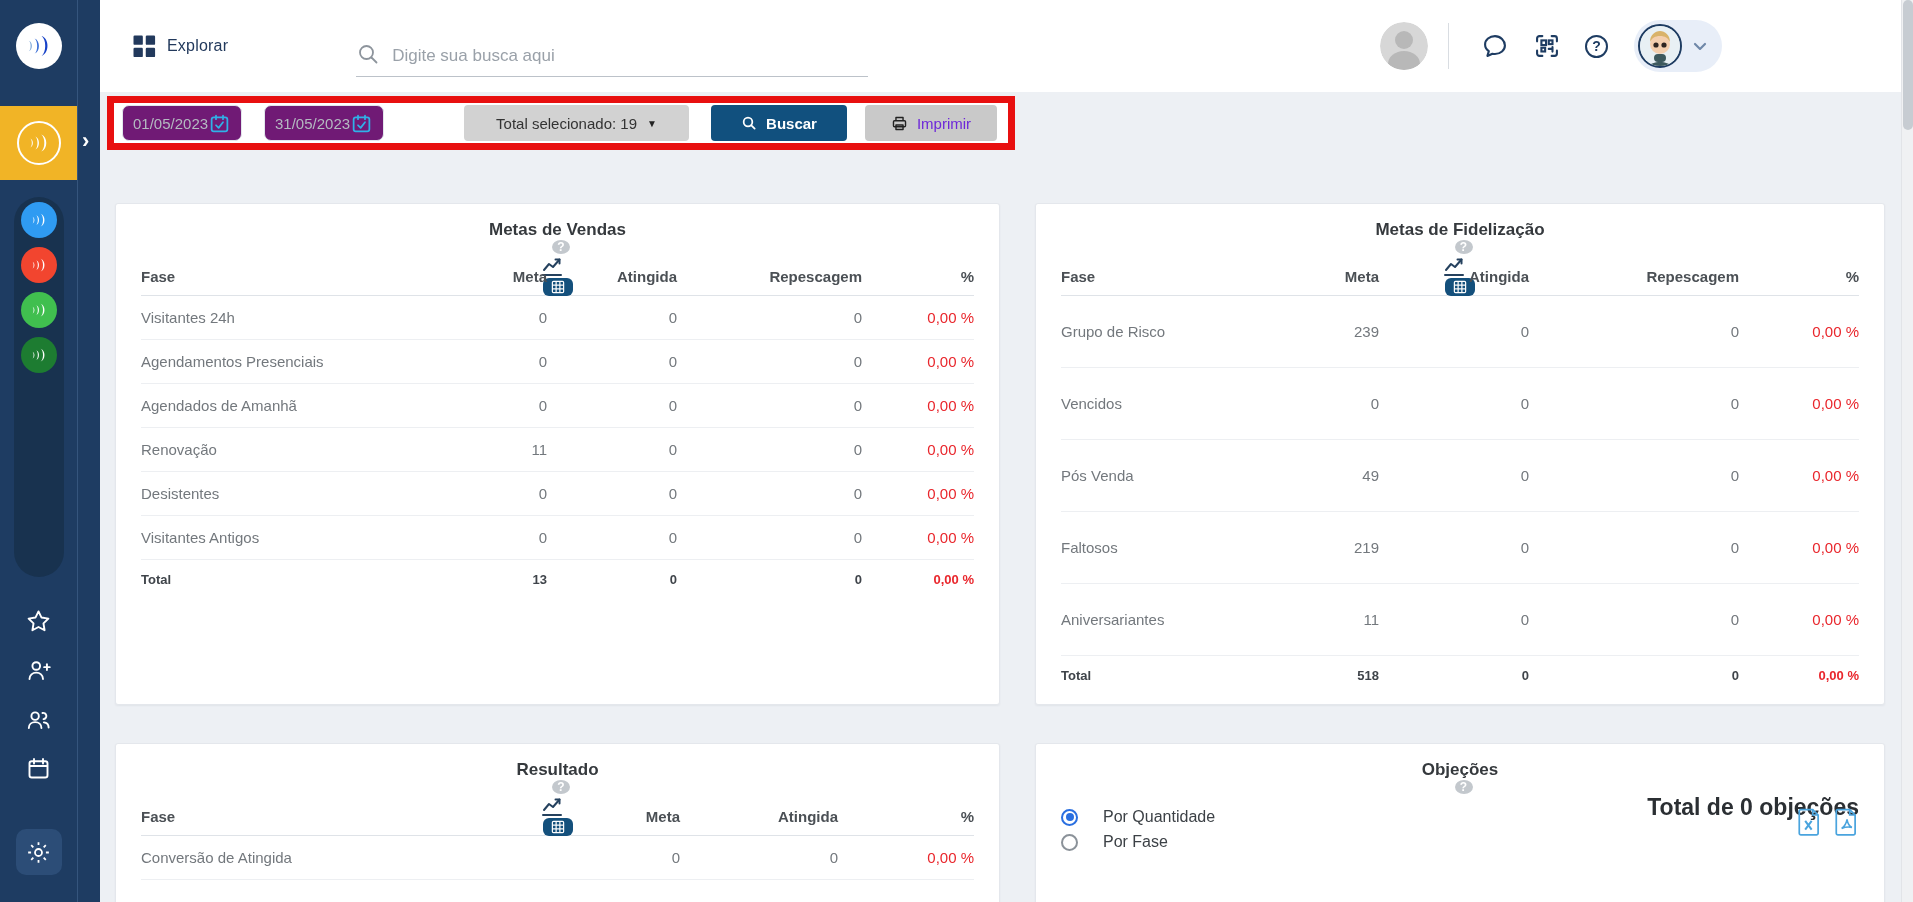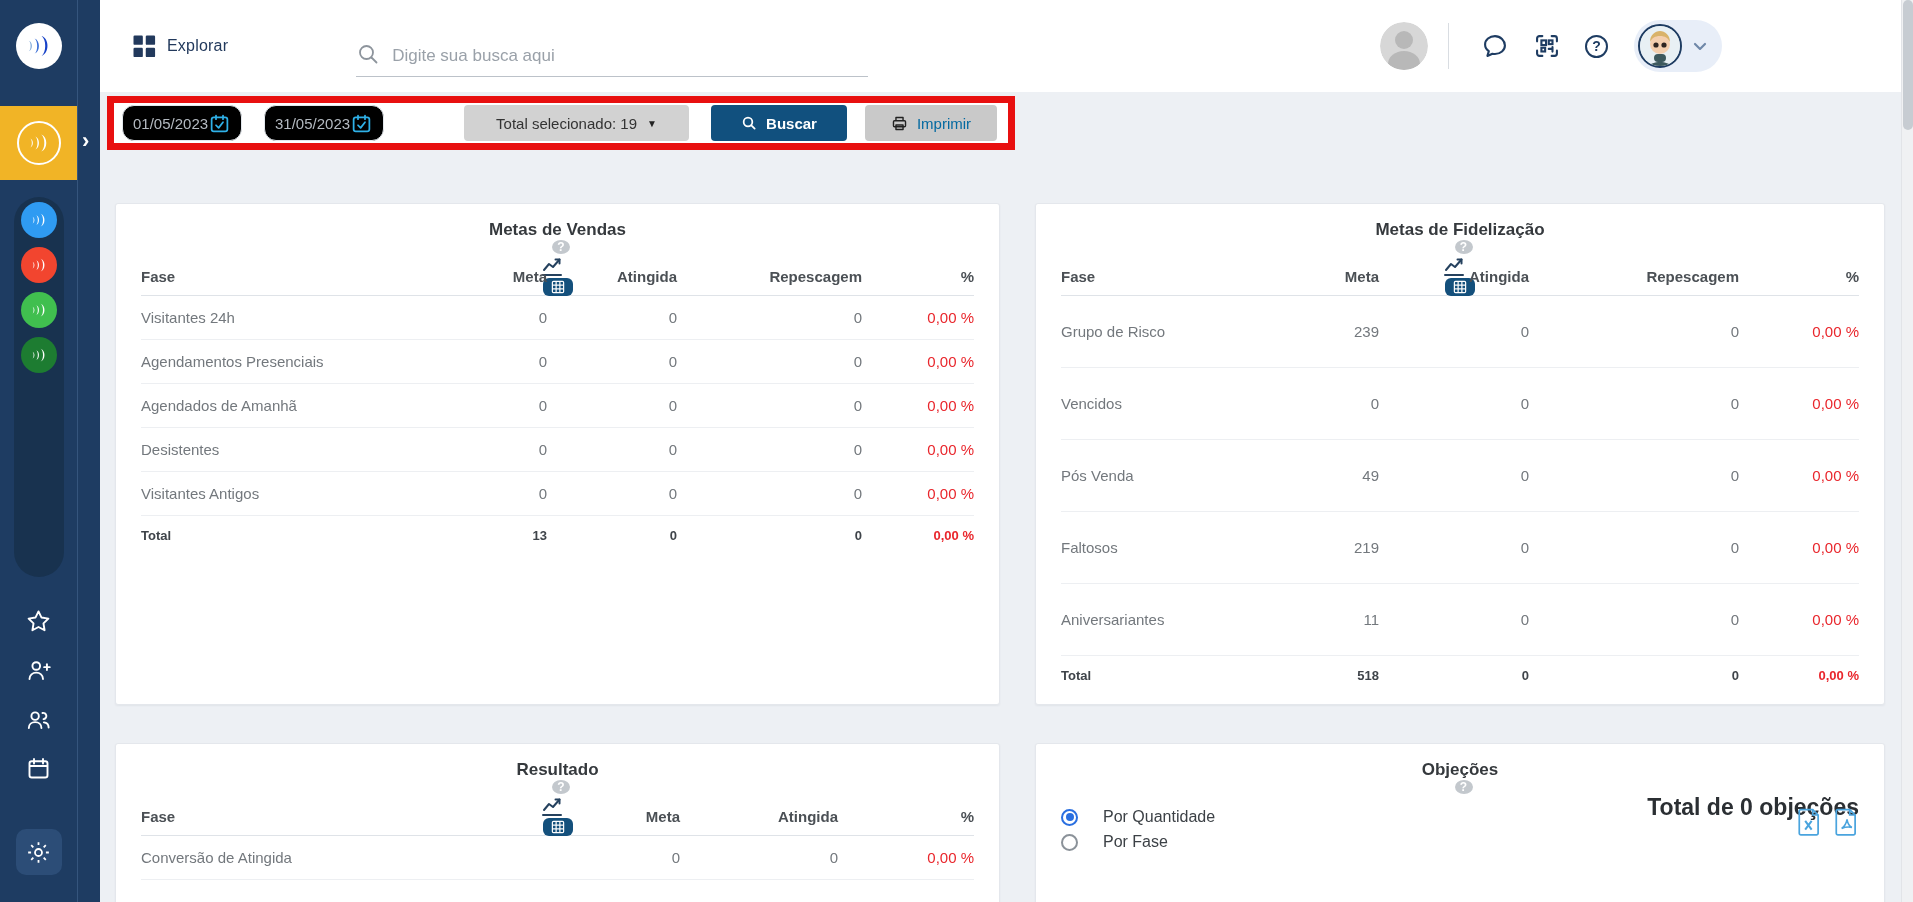--- a/index.html
+++ b/index.html
@@ -36,27 +36,27 @@
   .vdiv { width:1px; height:46px; background:#d9dde2; margin:0 20px; }
   .tb-ic { margin:0 12px; cursor:pointer; display:flex; align-items:center; }
   .help-circ { width:23px; height:23px; border-radius:50%; border:2px solid #1e3c62; color:#1e3c62; font-size:14px; font-weight:bold; display:flex; align-items:center; justify-content:center; }
   .user-pill { margin-left:14px; height:52px; border-radius:26px; background:#e8eef8; display:flex; align-items:center; padding:4px 12px 4px 4px; gap:8px; cursor:pointer; }
   .user-avatar { width:44px; height:44px; border-radius:50%; border:2px solid #1e3c62; overflow:hidden; background:#dfe8ef; }
 
   
   .content { position:relative; flex:1 1 auto; background:#edf0f4; overflow:hidden; padding:4px 0 0 0; }
 
   .filterbox { margin-left:7px; width:908px; height:54px; border:7px solid #e81010; background:#ffffff; display:flex; align-items:center; padding:0 8px; }
-  .date-field { position:relative; width:120px; height:36px; background:#000000; border:1px solid #e2e7ec; border-radius:12px; display:flex; align-items:center; }
+  .date-field { position:relative; width:120px; height:36px; background:#701a75; border:1px solid #e2e7ec; border-radius:7px; display:flex; align-items:center; }
   .date-field input { border:none; outline:none; width:86px; padding-left:10px; font-size:15px; color:#b4bac1; background:transparent; font-family:"Liberation Sans",sans-serif; }
   .df-gap { margin-right:22px; } .df-gap2 { margin-right:80px; }
   .drop-btn { width:225px; height:36px; background:#d2d2d2; border:none; border-radius:4px; font-size:15px; color:#333; display:flex; align-items:center; justify-content:center; gap:10px; cursor:pointer; margin-right:22px; font-family:"Liberation Sans",sans-serif; }
   .caret { font-size:10px; color:#222; }
   .buscar-btn { width:136px; height:36px; background:#11507e; color:#fff; border:none; border-radius:4px; font-size:15px; font-weight:bold; display:flex; align-items:center; justify-content:center; gap:9px; cursor:pointer; margin-right:18px; font-family:"Liberation Sans",sans-serif; }
-  .imprimir-btn { width:132px; height:36px; background:#c9c9c9; color:#0369a1; border:none; border-radius:4px; font-size:15px; display:flex; align-items:center; justify-content:center; gap:9px; cursor:pointer; font-family:"Liberation Sans",sans-serif; }
+  .imprimir-btn { width:132px; height:36px; background:#c9c9c9; color:#6d28d9; border:none; border-radius:4px; font-size:15px; display:flex; align-items:center; justify-content:center; gap:9px; cursor:pointer; font-family:"Liberation Sans",sans-serif; }
 
   .grid { margin:53px 0 0 15px; width:1770px; display:grid; grid-template-columns:885px 850px; grid-template-rows:502px 300px; column-gap:35px; row-gap:38px; }
   .card { background:#ffffff; border:1px solid #e4e7ec; border-radius:3px; box-shadow:0 1px 2px rgba(40,50,60,.06); padding:16px 25px 0 25px; overflow:hidden; }
   .card-head { display:flex; align-items:center; height:40px;flex-direction:column; }
   .card-title { font-size:17px; font-weight:bold; color:#35393d; }
   .qmark { width:18px; height:18px; border-radius:50%; background:#c3c8cd; color:#fff; font-size:12px; font-weight:bold; display:flex; align-items:center; justify-content:center; margin-left:7px; cursor:pointer; }
   .head-spacer { flex:1; }
   .toggle-chart { margin-right:12px; cursor:pointer; display:flex; align-items:flex-end; }
   .toggle-table { width:30px; height:30px; border-radius:6px; background:#14507c; display:flex; align-items:center; justify-content:center; cursor:pointer; }
   .total-objecoes { margin-left:auto; font-size:23px; font-weight:bold; color:#2b2f33; }
@@ -363,20 +363,27 @@
                 </tr>
 
                 <tr>
                   <td>Agendados de Amanhã</td>
                   <td class="c-num">0</td>
                   <td class="c-num">0</td>
                   <td class="c-num">0</td>
                   <td class="c-num pct">0,00 %</td>
                 </tr>
 
+                <tr>
+                  <td>Renovação</td>
+                  <td class="c-num">11</td>
+                  <td class="c-num">0</td>
+                  <td class="c-num">0</td>
+                  <td class="c-num pct">0,00 %</td>
+                </tr>
 
                 <tr>
                   <td>Desistentes</td>
                   <td class="c-num">0</td>
                   <td class="c-num">0</td>
                   <td class="c-num">0</td>
                   <td class="c-num pct">0,00 %</td>
                 </tr>
 
                 <tr>

